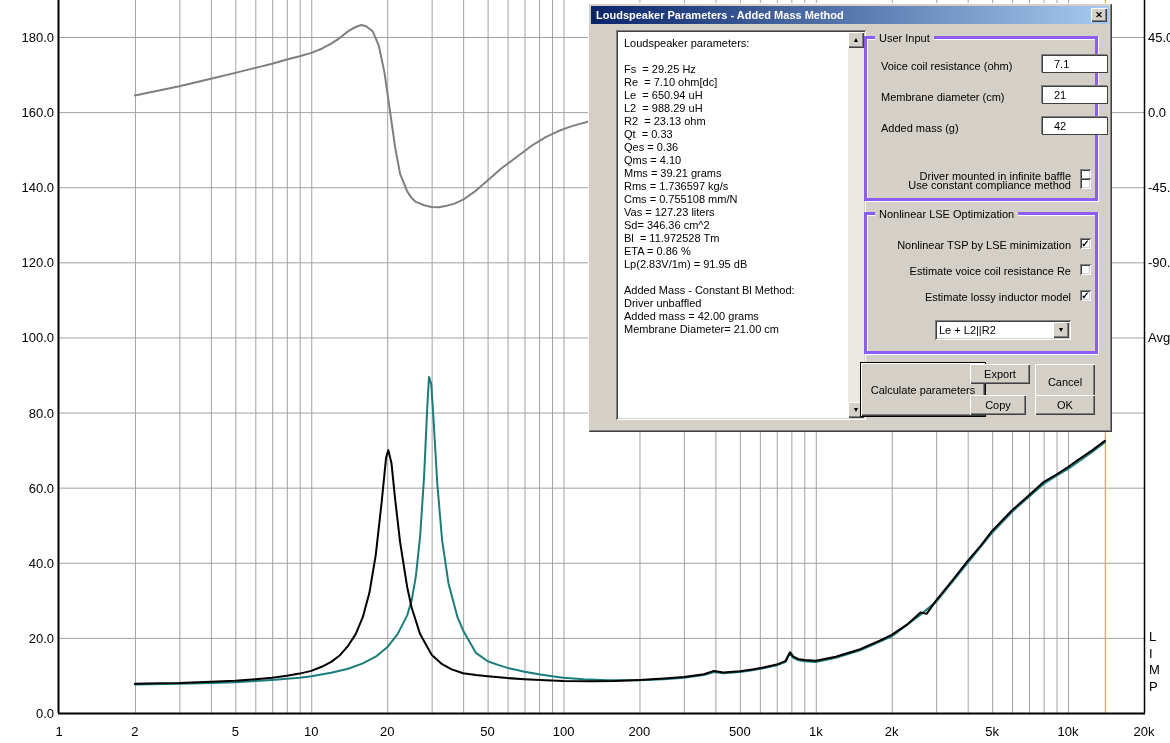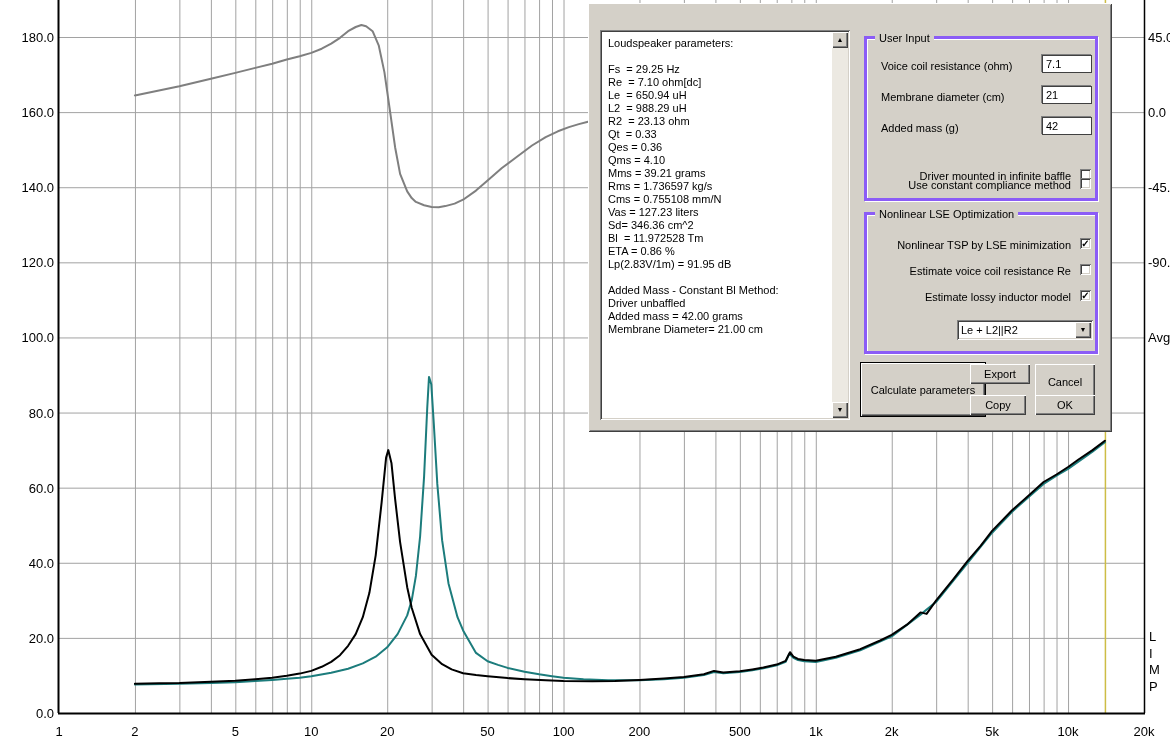--- a/index.html
+++ b/index.html
@@ -15,52 +15,52 @@
   .titlebar{position:absolute;left:3px;top:3px;right:3px;height:18px;
             background:linear-gradient(to right,#0a246a,#a6caf0);
             color:#fff;font-weight:bold;font-size:11px;line-height:18px;padding-left:5px;
             box-sizing:border-box;}
   .xbtn{position:absolute;right:2px;top:2px;width:16px;height:14px;background:#d4d0c8;border:0;
         box-shadow:inset 1px 1px 0 #ffffff, inset -1px -1px 0 #404040,
                    inset -2px -2px 0 #808080;
         font-size:9px;font-weight:bold;line-height:12px;text-align:center;color:#000;
         font-family:"Liberation Sans",sans-serif;padding:0;cursor:default;}
 
-  .results{position:absolute;left:12px;top:27px;width:250px;height:390px;background:#fff;
+  .results{position:absolute;left:28px;top:27px;width:250px;height:390px;background:#fff;
            box-shadow:inset 1px 1px 0 #808080, inset -1px -1px 0 #ffffff,
                       inset 2px 2px 0 #404040, inset -2px -2px 0 #d4d0c8;box-sizing:border-box;}
   .results-text{position:absolute;left:8px;top:7px;right:22px;bottom:4px;overflow:hidden;
                 font-size:11px;line-height:13px;white-space:pre;}
   .vscroll{position:absolute;top:2px;right:2px;bottom:2px;width:16px;background:#ece9e2;}
   .sb-btn{position:absolute;left:0;width:16px;height:16px;background:#d4d0c8;
           box-shadow:inset 1px 1px 0 #ffffff, inset -1px -1px 0 #404040, inset -2px -2px 0 #808080;
           font-size:7px;line-height:16px;text-align:center;color:#000;}
   .sb-btn.up{top:0;} .sb-btn.down{bottom:0;}
 
   .group{position:absolute;border:3px solid #8b5cf6;
          box-shadow:1px 1px 0 #ffffff, inset 1px 1px 0 #ffffff;box-sizing:border-box;}
   .g-user{left:276px;top:33px;width:234px;height:165px;}
   .g-nlse{left:276px;top:209px;width:234px;height:142px;}
   .legend{position:absolute;top:-7px;left:8px;background:#d4d0c8;padding:0 4px;font-size:11px;}
 
   .frow{position:absolute;left:0;width:224px;height:20px;}
   .frow .flabel{position:absolute;left:14px;top:4px;white-space:nowrap;}
-  .frow input{position:absolute;left:176px;top:0;width:42px;height:12px;border:0;padding:2px 3px;
+  .frow input{position:absolute;left:176px;top:0;width:42px;height:12px;border:0;padding:2px 11px;
               background:#fff;font-size:11px;font-family:"Liberation Sans",sans-serif;
               box-shadow:0 0 0 1px #404040, -1px -1px 0 1px #808080;outline:none;}
   .cbrow{position:absolute;left:0;width:224px;height:14px;}
   .cbrow .clabel{position:absolute;right:20px;top:1px;white-space:nowrap;}
   .cb{position:absolute;right:0;top:0;width:11px;height:11px;background:#fff;
       box-shadow:inset 1px 1px 0 #808080, inset -1px -1px 0 #ffffff,
                  inset 2px 2px 0 #404040, inset -2px -2px 0 #d4d0c8;
       font-size:10px;line-height:11px;text-align:center;font-weight:bold;}
 
   .combo{position:absolute;left:68px;top:105px;width:136px;height:20px;background:#fff;
          box-shadow:inset 1px 1px 0 #808080, inset -1px -1px 0 #ffffff,
-                    inset 2px 2px 0 #404040, inset -2px -2px 0 #d4d0c8;box-sizing:border-box;margin-left:22px;}
+                    inset 2px 2px 0 #404040, inset -2px -2px 0 #d4d0c8;box-sizing:border-box;}
   .combo-text{position:absolute;left:4px;top:4px;font-size:11px;}
   .combo-btn{position:absolute;right:2px;top:2px;bottom:2px;width:16px;background:#d4d0c8;
              box-shadow:inset 1px 1px 0 #ffffff, inset -1px -1px 0 #404040, inset -2px -2px 0 #808080;
              font-size:7px;line-height:16px;text-align:center;}
 
   .btn{position:absolute;background:#d4d0c8;border:0;font-size:11px;color:#000;
        font-family:"Liberation Sans",sans-serif;
        box-shadow:inset 1px 1px 0 #ffffff, inset -1px -1px 0 #404040,
                   inset -2px -2px 0 #808080;cursor:default;}
   .btn.calc{left:273px;top:360px;width:124px;height:53px;
@@ -169,20 +169,24 @@
       </g>
       <g>
         <text x="1149" y="641" font-family="&quot;Liberation Sans&quot;,sans-serif" font-size="13px" fill="#000">L</text>
         <text x="1149" y="657.5" font-family="&quot;Liberation Sans&quot;,sans-serif" font-size="13px" fill="#000">I</text>
         <text x="1149" y="674" font-family="&quot;Liberation Sans&quot;,sans-serif" font-size="13px" fill="#000">M</text>
         <text x="1149" y="690.5" font-family="&quot;Liberation Sans&quot;,sans-serif" font-size="13px" fill="#000">P</text>
       </g>
     </svg>
 
   <div class="dialog">
+    <div class="titlebar">
+      <span>Loudspeaker Parameters - Added Mass Method</span>
+      <button class="xbtn"><span>✕</span></button>
+    </div>
 
     <div class="results">
       <div class="results-text" id="results-text"><div>Loudspeaker parameters:</div><div> </div><div>Fs  = 29.25 Hz</div><div>Re  = 7.10 ohm[dc]</div><div>Le  = 650.94 uH</div><div>L2  = 988.29 uH</div><div>R2  = 23.13 ohm</div><div>Qt  = 0.33</div><div>Qes = 0.36</div><div>Qms = 4.10</div><div>Mms = 39.21 grams</div><div>Rms = 1.736597 kg/s</div><div>Cms = 0.755108 mm/N</div><div>Vas = 127.23 liters</div><div>Sd= 346.36 cm^2</div><div>Bl  = 11.972528 Tm</div><div>ETA = 0.86 %</div><div>Lp(2.83V/1m) = 91.95 dB</div><div> </div><div>Added Mass - Constant Bl Method:</div><div>Driver unbaffled</div><div>Added mass = 42.00 grams</div><div>Membrane Diameter= 21.00 cm</div></div>
       <div class="vscroll">
         <div class="sb-btn up"><span>▲</span></div>
         <div class="sb-btn down"><span>▼</span></div>
       </div>
     </div>
 
     <div class="group g-user">

